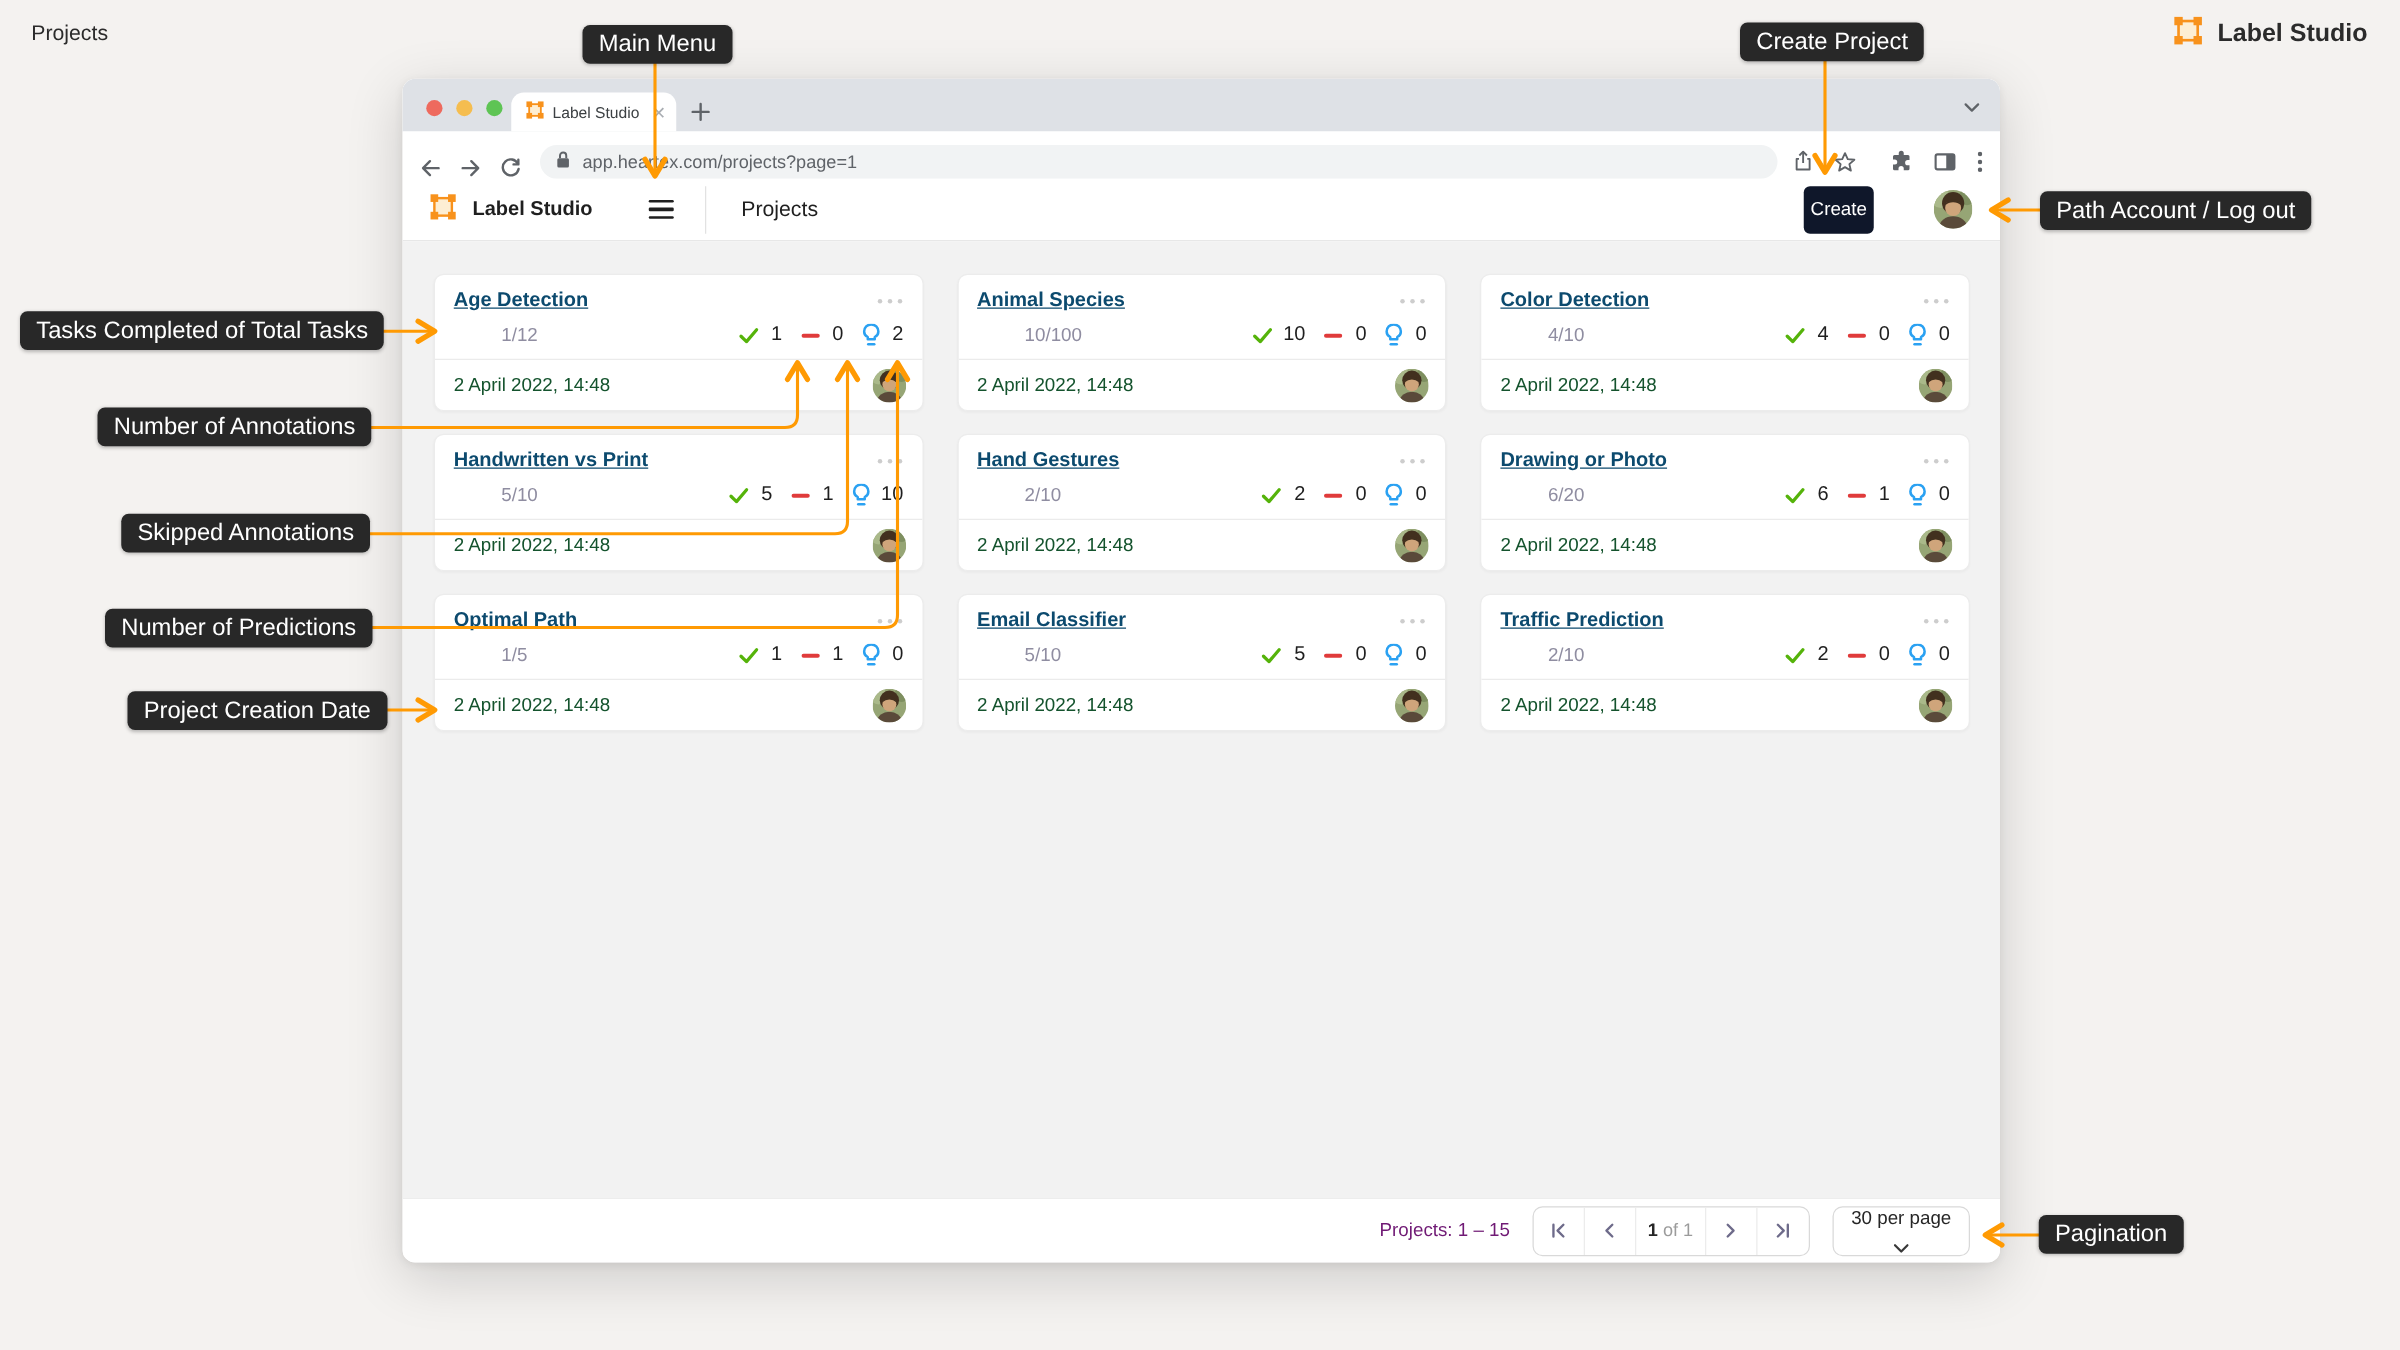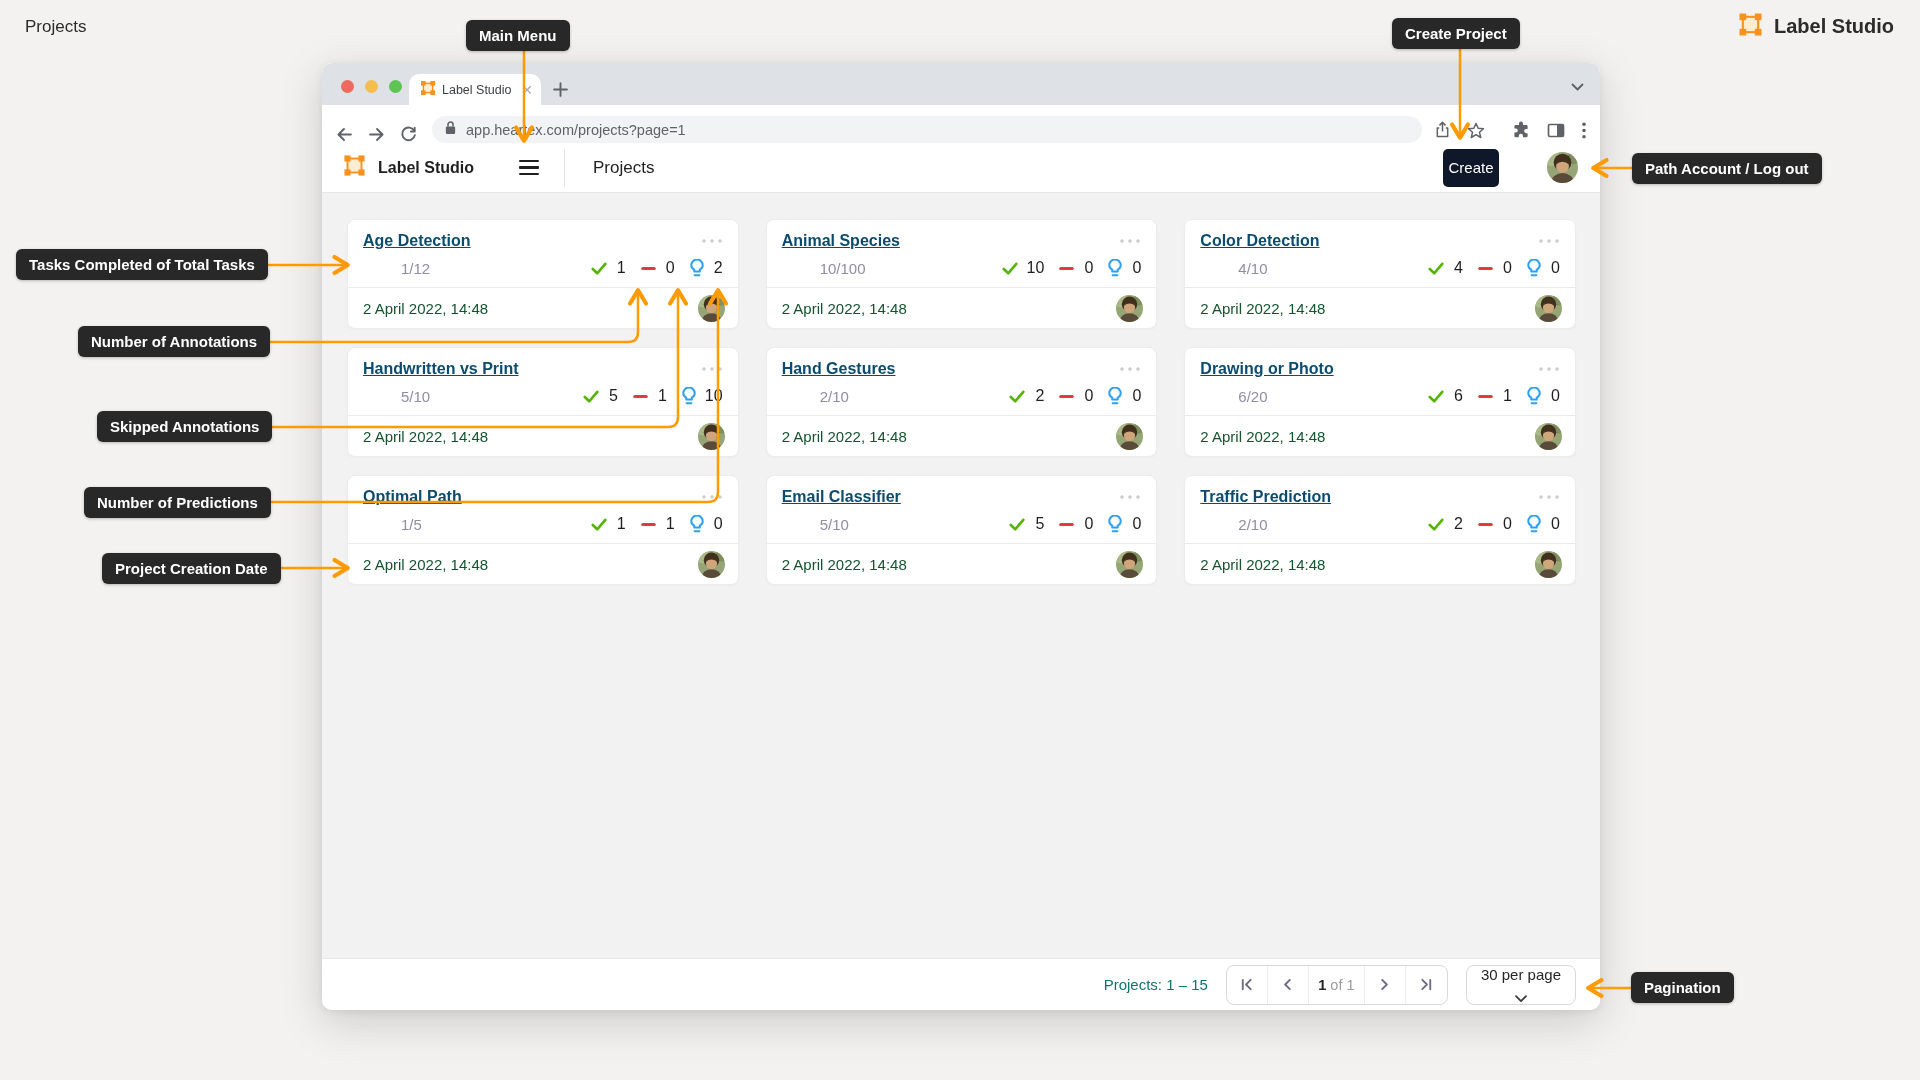--- a/index.html
+++ b/index.html
@@ -19,21 +19,21 @@
   .brand-tr {
     position:absolute; right:26px; top:13px;
     display:flex; align-items:center; gap:12px;
   }
   .brand-tr .brand-text { font-size:20px; font-weight:600; color:#2b2b2b; }
 
   
   .callout {
     position:absolute; z-index:10;
     background:#282828; color:#fff;
-    font-size:15px; font-weight:700;
+    font-size:19px; font-weight:400;
     padding:6px 13px; border-radius:6px;
     white-space:nowrap; line-height:19px;
     box-shadow:0 1px 3px rgba(0,0,0,.25);
   }
   .overlay-svg {
     position:absolute; left:0; top:0; width:1920px; height:1080px;
     z-index:9; pointer-events:none;
   }
 
   
@@ -118,21 +118,21 @@
   }
   .date { font-size:15px; color:#14532d; }
   .avatar { width:27px; height:27px; border-radius:50%; overflow:hidden; display:block; flex:none; }
   .avatar svg { display:block; }
 
   .appfooter {
     height:52px; flex:none; background:#fff; border-top:1px solid #e7e7e7;
     display:flex; align-items:center; justify-content:flex-end;
     gap:18px; padding-right:24px;
   }
-  .range-label { font-size:15px; color:#0f766e; }
+  .range-label { font-size:15px; color:#701a75; }
   .pager {
     height:40px; border:1px solid #d9d9d9; border-radius:8px; background:#fff;
     display:flex; align-items:stretch; overflow:hidden;
   }
   .pager .cell {
     display:flex; align-items:center; justify-content:center;
     width:41px; border-right:1px solid #ececec; cursor:pointer;
   }
   .pager .cell.page-ind { width:56px; font-size:14.5px; color:#9b9b9b; gap:4px; cursor:default; }
   .pager .cell.page-ind b { color:#262626; font-weight:700; }

